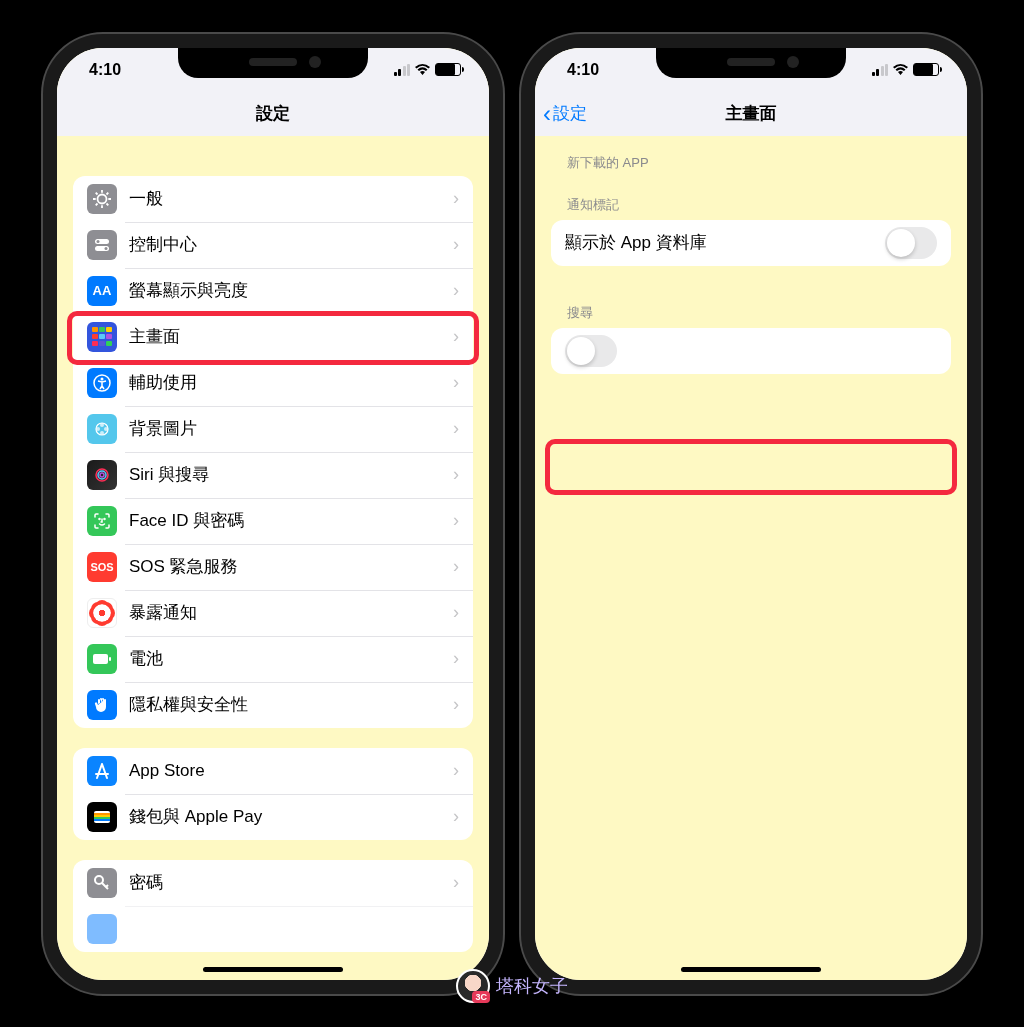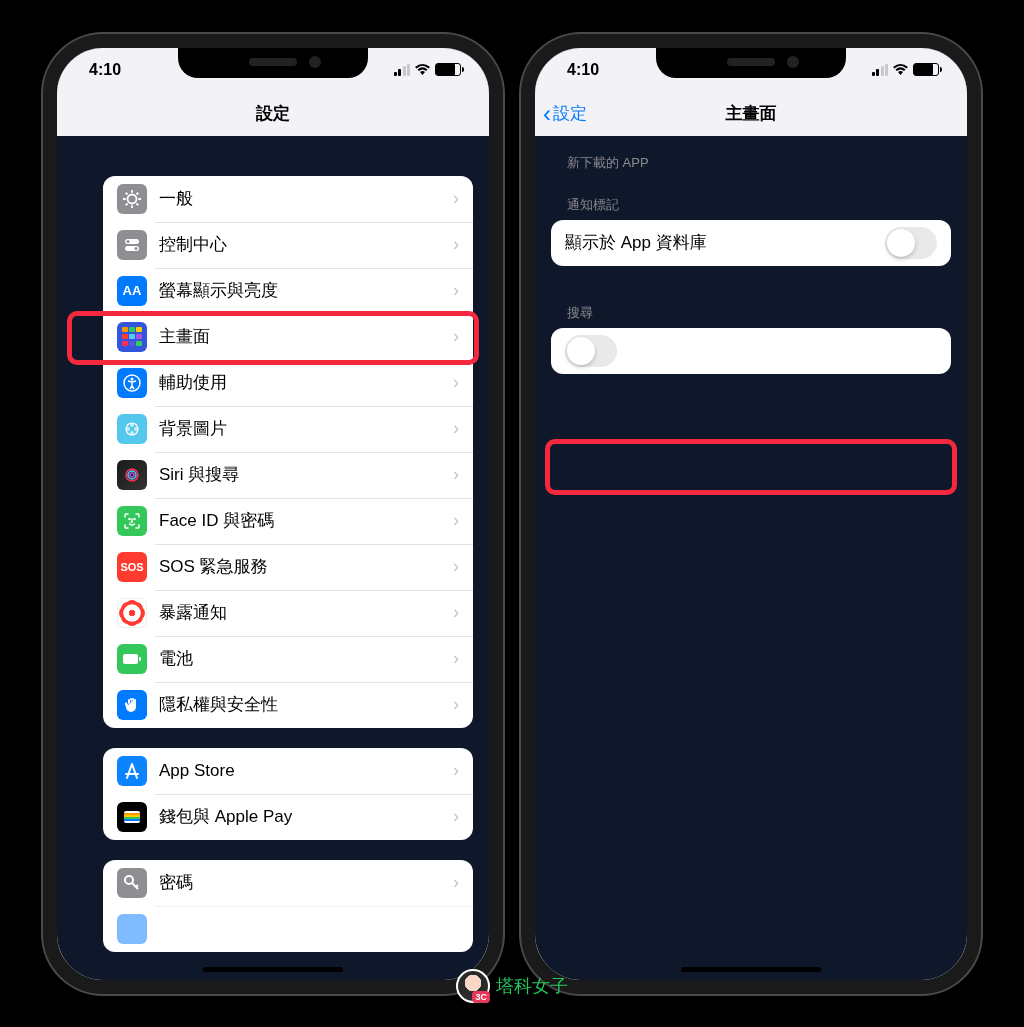--- a/index.html
+++ b/index.html
@@ -52,21 +52,21 @@
     transform: translateX(36px);
     top: 8px;
     width: 12px;
     height: 12px;
     background: #222;
     border-radius: 50%;
   }
   .screen {
     width: 100%;
     height: 100%;
-    background: #0f172a;
+    background: #fef9c3;
     display: flex;
     flex-direction: column;
     overflow: hidden;
   }
   .status-bar {
     height: 44px;
     display: flex;
     justify-content: space-between;
     align-items: center;
     padding: 0 28px 0 32px;
@@ -239,21 +239,21 @@
   }
   .watermark {
     position: absolute;
     bottom: 24px;
     left: 50%;
     transform: translateX(-50%);
     display: flex;
     align-items: center;
     gap: 6px;
     font-size: 18px;
-    color: #22c55e;
+    color: #c4b5fd;
     z-index: 30;
   }
   .watermark-avatar {
     width: 34px;
     height: 34px;
     border-radius: 50%;
     background: radial-gradient(circle at 50% 40%, #f8d7c8 35%, #2a2a2a 36%);
     border: 2px solid #fff;
     position: relative;
   }
@@ -339,21 +339,21 @@
             </svg>
         </div>
         <div class="battery">
             <div class="battery-fill"></div>
           </div>
       </div>
     </div>
     <div class="nav-bar">
       <span class="nav-title">設定</span>
     </div>
-    <div class="content" style="position:relative;padding-left:30px;">
+    <div class="content" style="position:relative;">
       <div class="list-group" style="margin-top:40px;">
         <div class="cell">
           <div class="icon-box ic-general">
               <svg width="18" height="18" viewBox="0 0 20 20">
                 <circle cx="10" cy="10" r="5" fill="none" stroke="#fff" stroke-width="2"></circle>
                 <path d="M10 0v3M10 17v3M0 10h3M17 10h3M3 3l2 2M15 15l2 2M17 3l-2 2M3 17l2-2" stroke="#fff" stroke-width="2"></path>
               </svg>
             </div>
           <span class="cell-label">一般</span>
           <span class="chevron">›</span>

